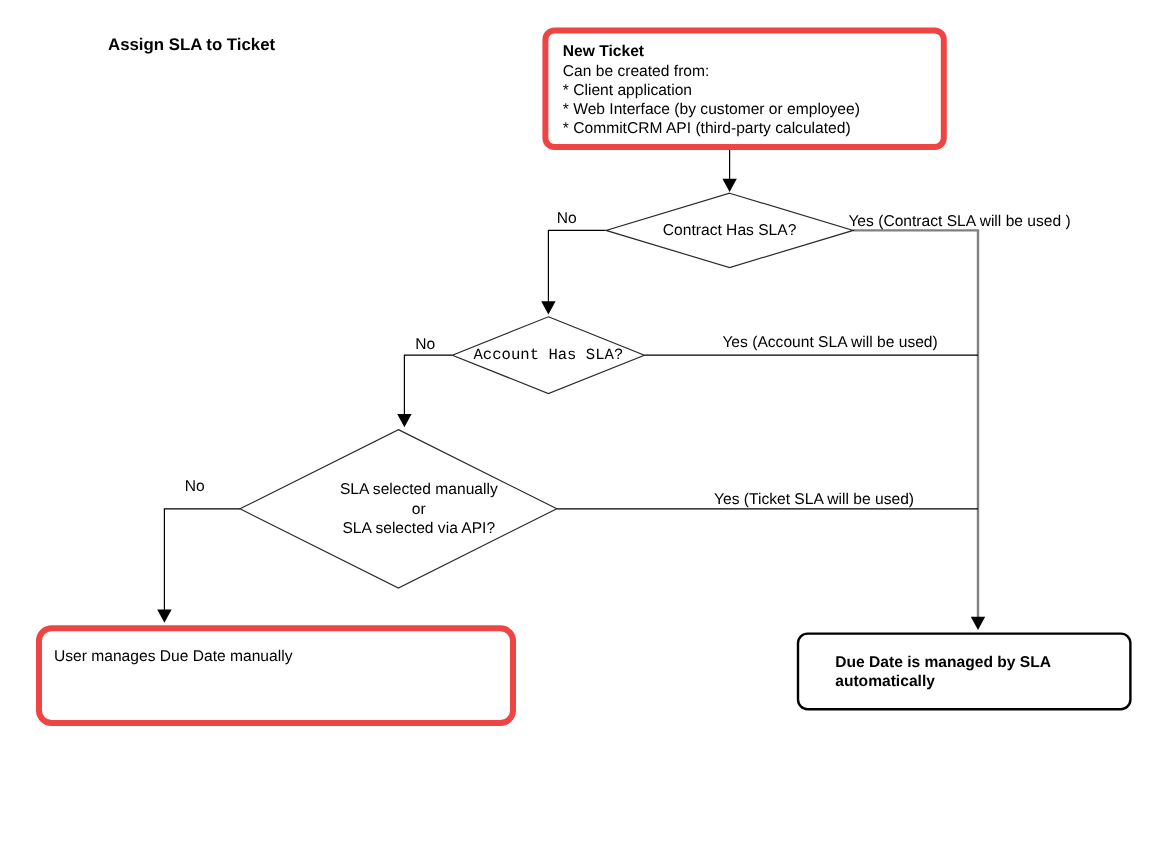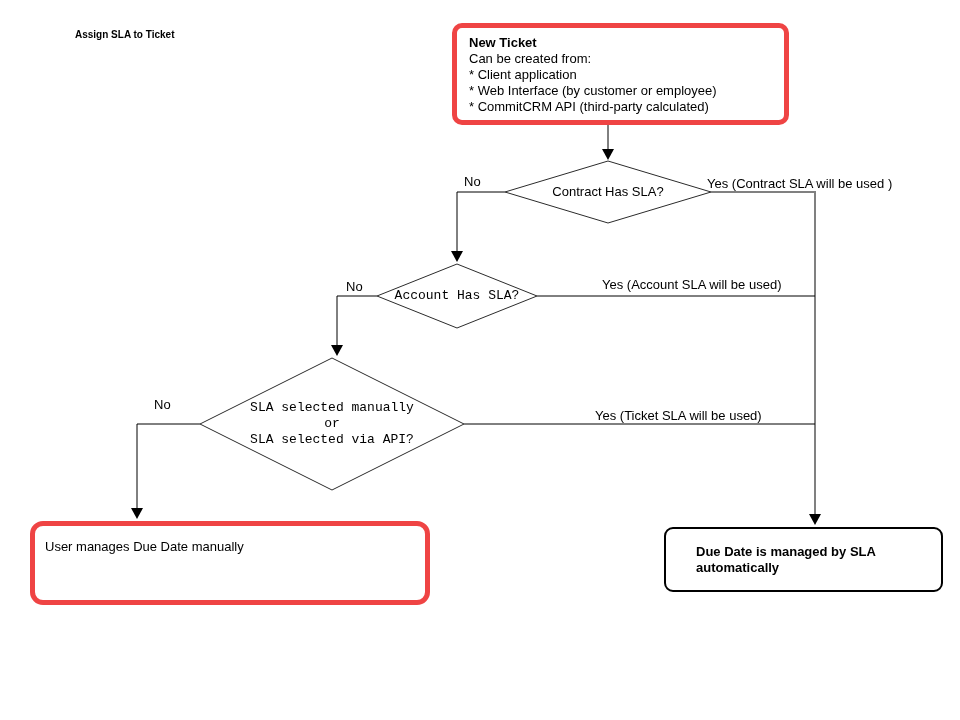--- a/index.html
+++ b/index.html
@@ -18,23 +18,23 @@
     overflow: hidden;
   }
   .layer-svg {
     position: absolute;
     left: 0;
     top: 0;
     z-index: 0;
   }
   .diagram-title {
     position: absolute;
-    left: 75px;
+    left: 90px;
     top: 29px;
-    font-size: 10px;
+    font-size: 14px;
     font-weight: bold;
     white-space: nowrap;
     z-index: 2;
   }
   .box {
     position: absolute;
     box-sizing: border-box;
     background: #ffffff;
     z-index: 1;
     line-height: 16px;
@@ -86,21 +86,21 @@
     z-index: 2;
   }
   .diamond-label {
     position: absolute;
     text-align: center;
     z-index: 2;
     line-height: 16px;
   }
   .d1-label { left: 505px; top: 184px; width: 206px; }
   .d2-label { left: 377px; top: 288px; width: 160px; font-family: Liberation Mono, monospace; }
-  .d3-label { left: 200px; top: 400px; width: 264px; font-family: Liberation Mono, monospace; }
+  .d3-label { left: 217px; top: 400px; width: 264px; }
   .lbl-contract-no  { left: 464px; top: 174px; }
   .lbl-contract-yes { left: 707px; top: 176px; }
   .lbl-account-no   { left: 346px; top: 279px; }
   .lbl-account-yes  { left: 602px; top: 277px; }
   .lbl-manual-no    { left: 154px; top: 397px; }
   .lbl-manual-yes   { left: 595px; top: 408px; }
 </style>
 </head>
 <body>
 

